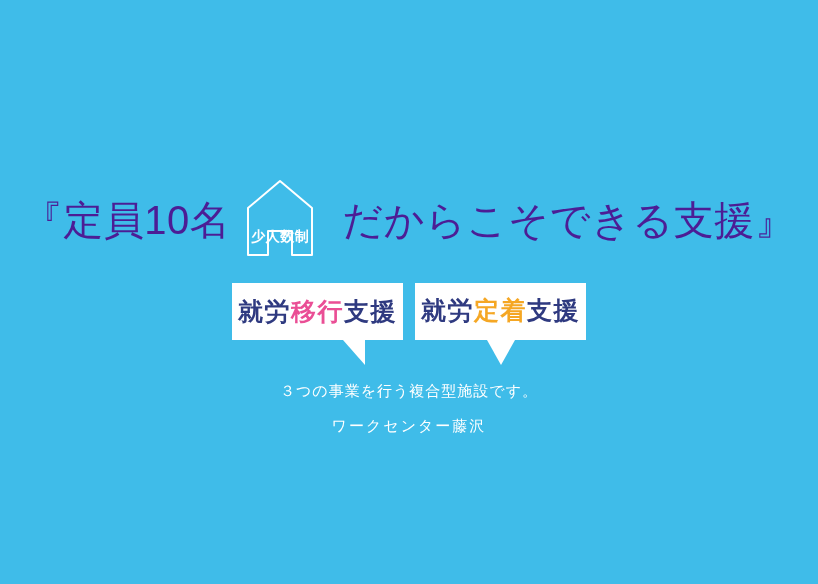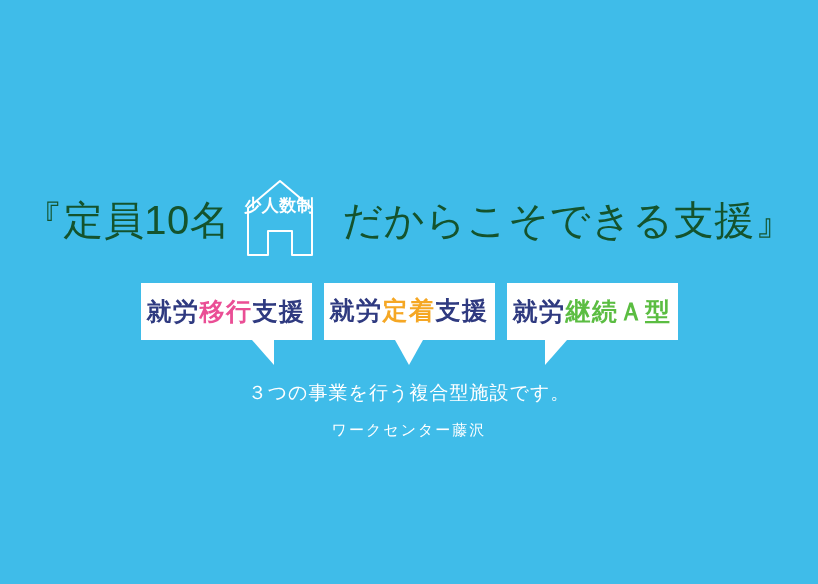--- a/index.html
+++ b/index.html
@@ -30,21 +30,21 @@
     top: 183px;
     left: 0;
     width: 818px;
     display: flex;
     align-items: center;
     justify-content: center;
     gap: 0px;
   }
 
   .headline-text {
-    color: #14532d;
+    color: #4c1d95;
     font-size: 40px;
     font-weight: 500;
     line-height: 1;
     letter-spacing: 0.5px;
     white-space: nowrap;
   }
 
   .headline-left  { margin-right: 14px; }
   .headline-right { margin-left: 26px; }
 
@@ -56,25 +56,26 @@
     flex: 0 0 auto;
     margin-top: -6px;
   }
   .house-badge svg {
     position: absolute;
     inset: 0;
     display: block;
   }
   .house-label {
     position: absolute;
-    top: 20px;
+    top: 52px;
     left: 0;
     width: 72px;
+    text-align: center;
     color: #ffffff;
-    font-size: 17px;
+    font-size: 14px;
     font-weight: 700;
     letter-spacing: 0.5px;
     line-height: 1;
     white-space: nowrap;
   }
 
   
   .bubbles {
     position: absolute;
     top: 283px;
@@ -134,21 +135,21 @@
   
   .caption {
     position: absolute;
     top: 383px;
     left: 0;
     width: 818px;
     text-align: center;
     color: #ffffff;
   }
   .caption-line-1 {
-    font-size: 19px;
+    font-size: 15px;
     font-weight: 500;
     line-height: 1;
     letter-spacing: 1px;
   }
   .caption-line-2 {
     margin-top: 20px;
     font-size: 15px;
     font-weight: 500;
     line-height: 1;
     letter-spacing: 2px;
@@ -182,26 +183,20 @@
       <span class="tail tail-right"></span>
     </div>
 
     <div class="bubble">
       <span class="bubble-label">
         <span class="seg" style="color: rgb(47, 58, 128);">就労</span><span class="seg" style="color: rgb(245, 167, 36); font-family: Liberation Mono, monospace;">定着</span><span class="seg" style="color: rgb(47, 58, 128);">支援</span>
       </span>
       <span class="tail tail-center"></span>
     </div>
 
-    <div class="bubble">
-      <span class="bubble-label">
-        <span class="seg" style="color: rgb(47, 58, 128);">就労</span><span class="seg" style="color: rgb(91, 189, 66);">継続Ａ型</span><span class="seg" style="color: rgb(47, 58, 128);"></span>
-      </span>
-      <span class="tail tail-left"></span>
-    </div>
   </div>
 
   <div class="caption">
     <div class="caption-line-1">３つの事業を行う複合型施設です。</div>
     <div class="caption-line-2">ワークセンター藤沢</div>
   </div>
 
 </div>
 
 </body></html>

